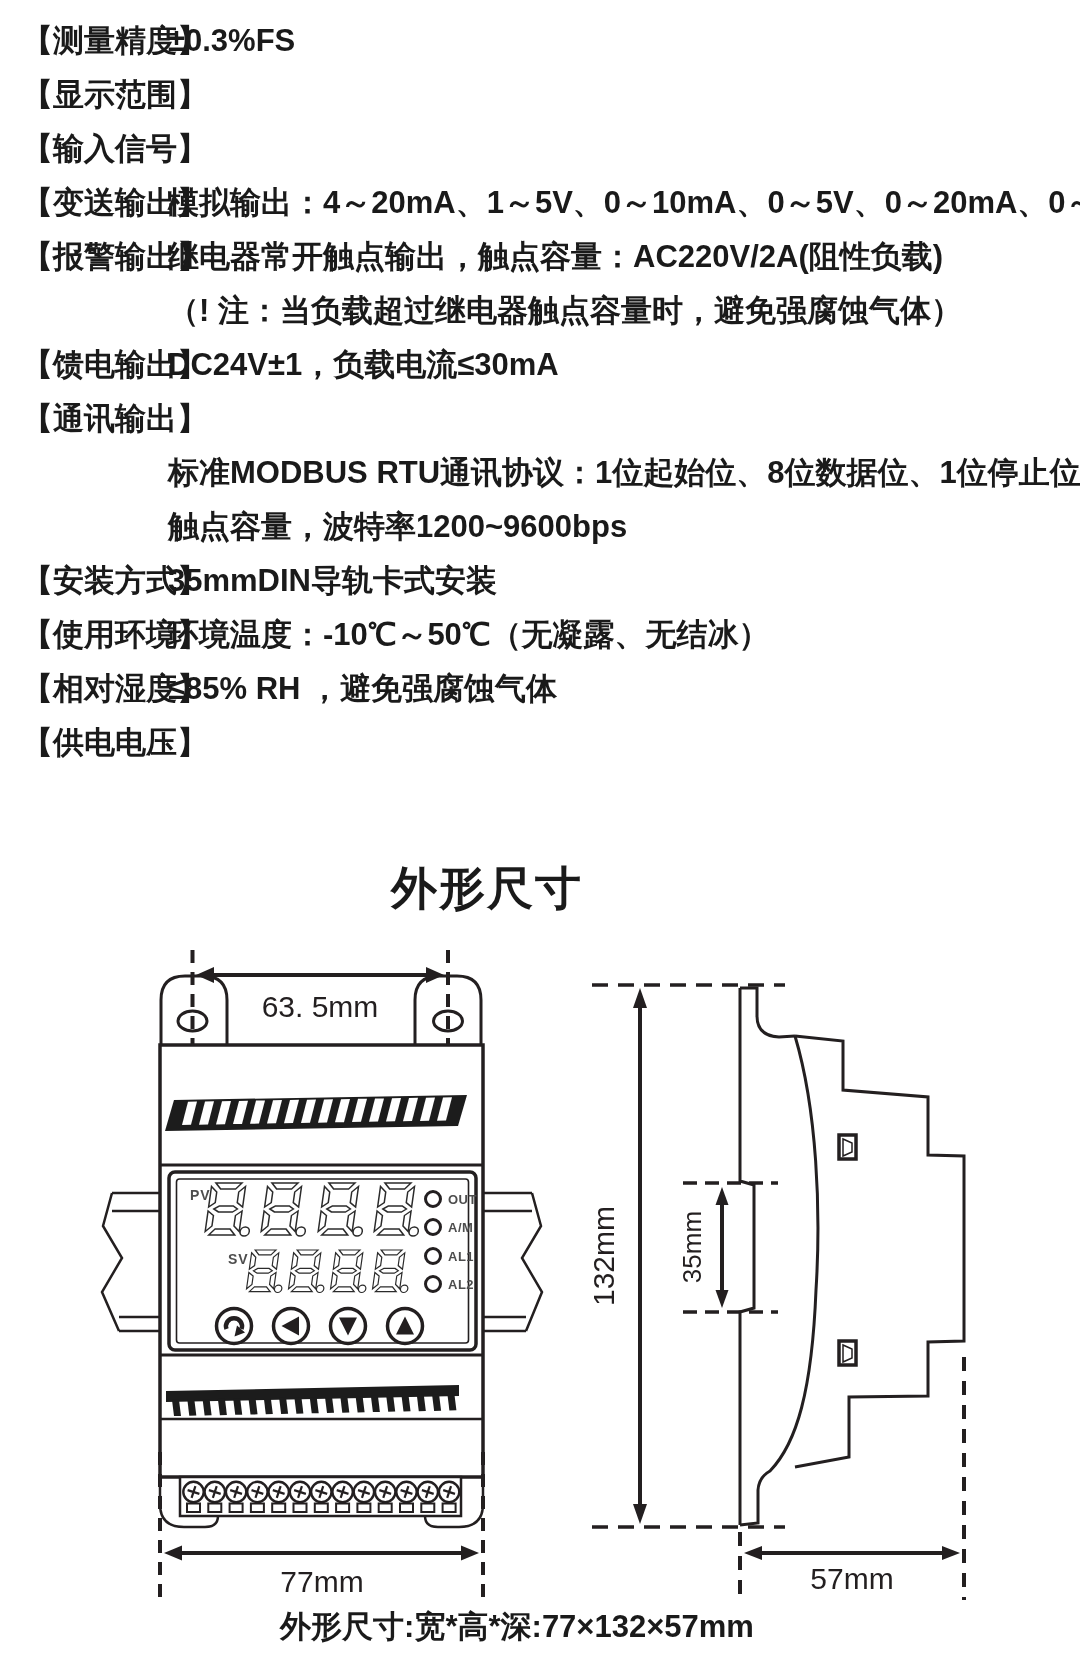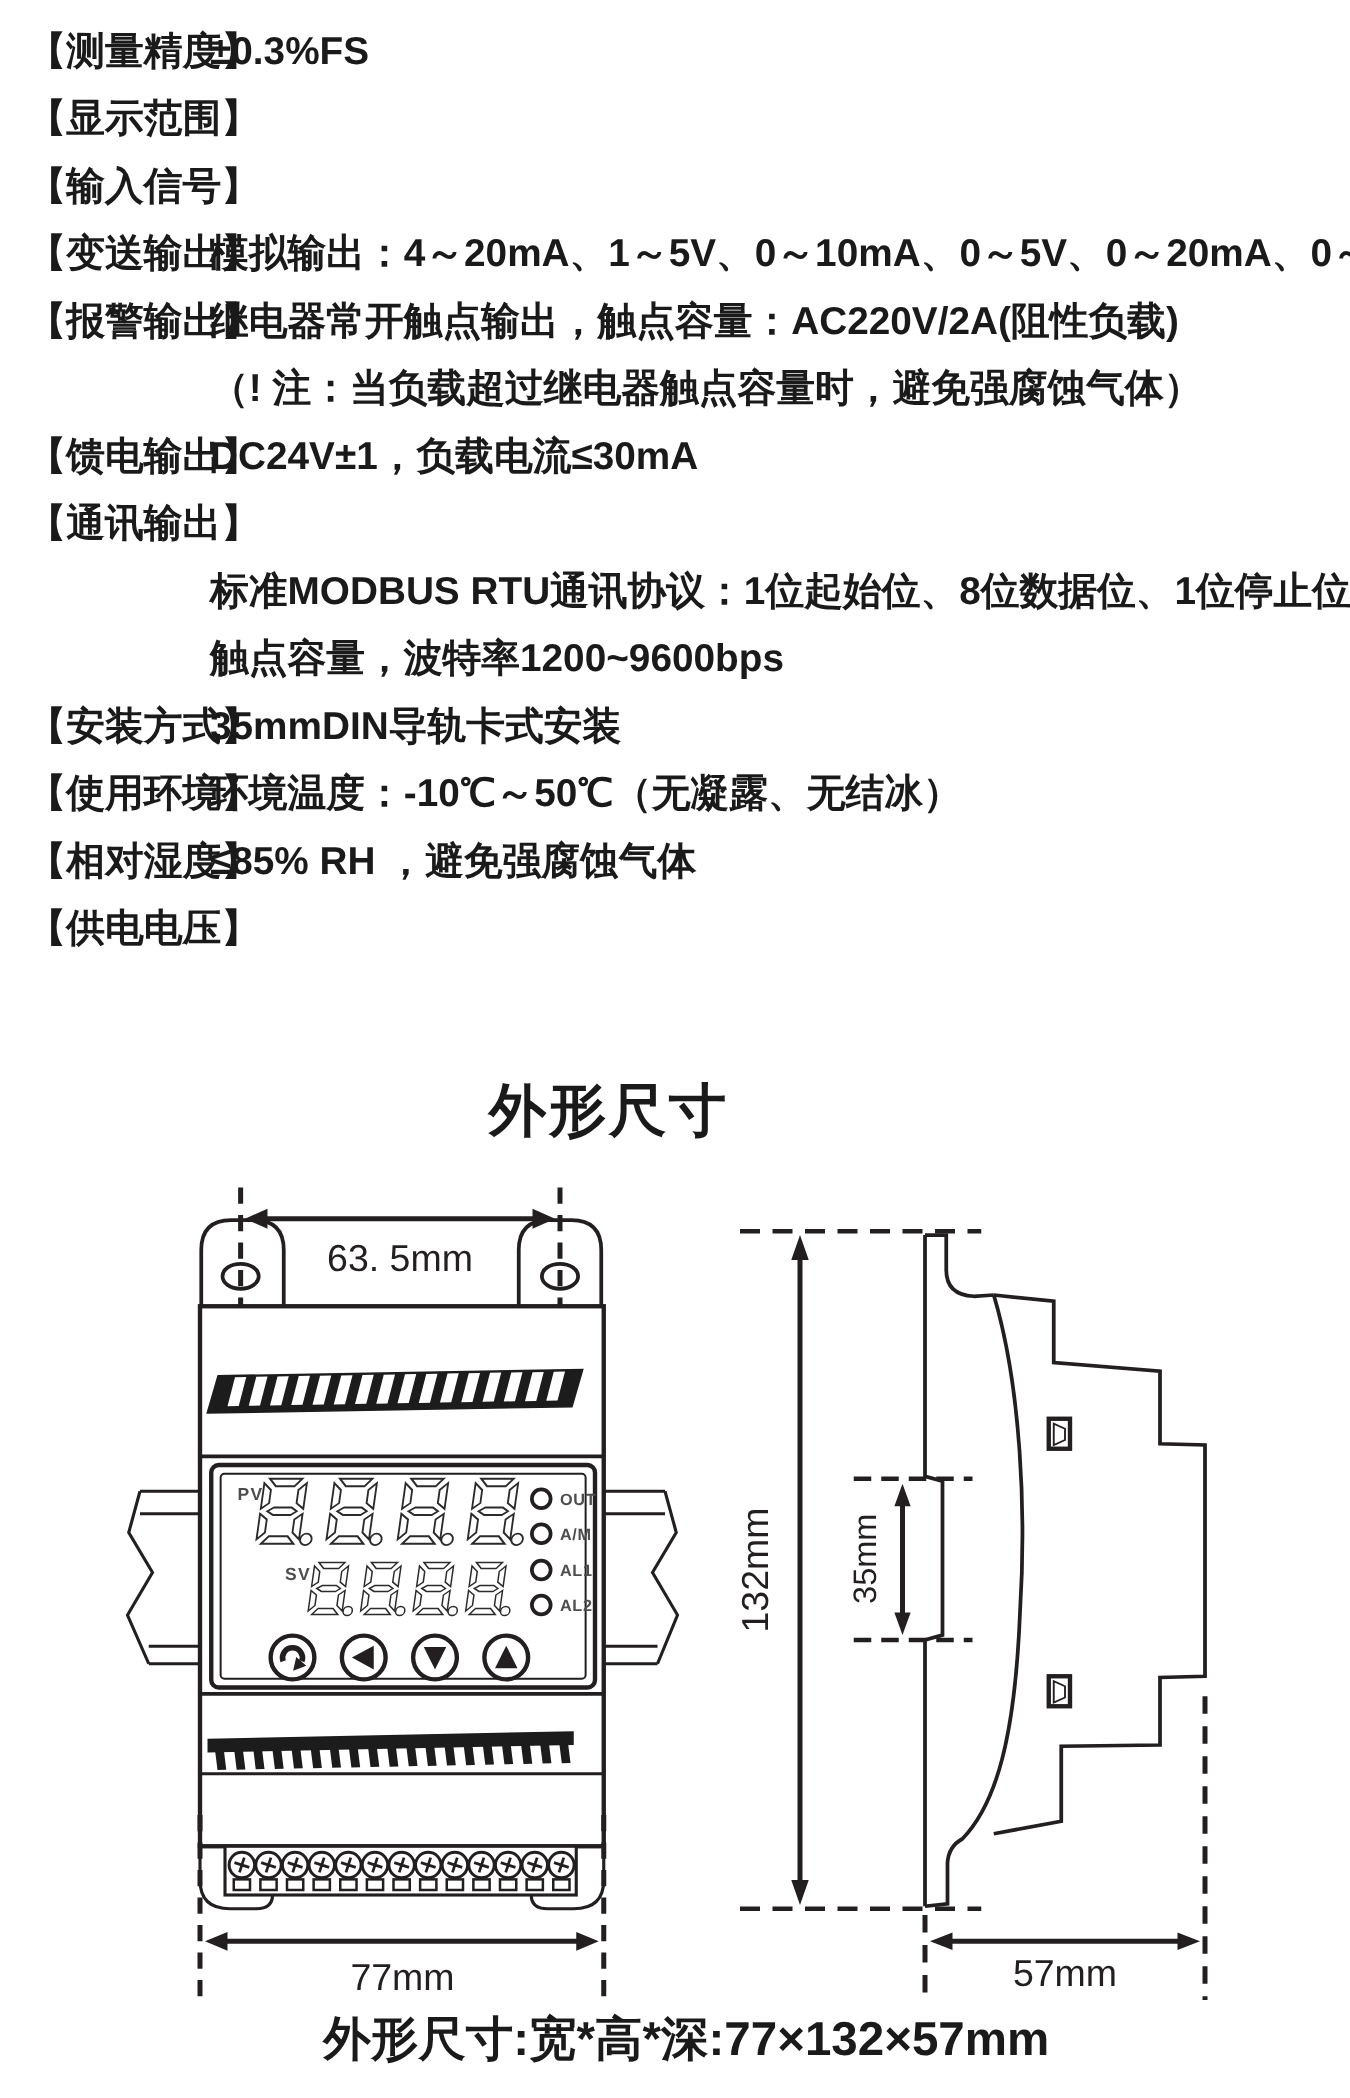--- a/index.html
+++ b/index.html
@@ -5,21 +5,21 @@
   html,body{margin:0;padding:0;background:#ffffff;}
   .canvas{position:relative;width:1080px;height:1678px;background:#fff;overflow:hidden;
           font-family:"Liberation Sans",sans-serif;color:#1a1a1a;}
   .specs{position:absolute;left:22px;top:14px;}
   .spec-row{display:flex;height:54px;line-height:54px;font-size:31px;font-weight:600;white-space:pre;}
   .spec-label{flex:0 0 146px;min-width:146px;}
   .spec-text{white-space:pre;}
   .section-title{position:absolute;top:858px;left:487px;transform:translateX(-50%);
                  font-size:46px;font-weight:700;letter-spacing:2px;white-space:nowrap;}
   .caption{position:absolute;top:1606px;left:517px;transform:translateX(-50%);
-           font-size:38px;font-weight:600;white-space:nowrap;margin-left:32px;}
+           font-size:31px;font-weight:600;white-space:nowrap;}
   svg text{font-family:"Liberation Sans",sans-serif;}
   .dim-label{font-size:30px;fill:#231f20;}
   .dim-label-sm{font-size:26px;fill:#231f20;}
   .led-label{font-size:13px;font-weight:700;fill:#4d4d4d;letter-spacing:.5px;}
   .pvsv{font-size:14px;font-weight:700;fill:#4d4d4d;letter-spacing:1px;}
 </style>
 </head>
 <body>
 
 <div class="canvas">

